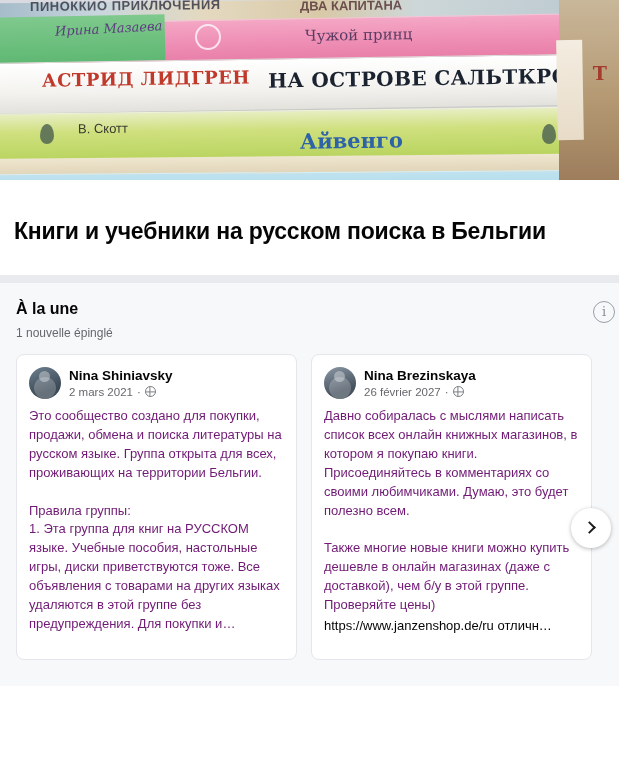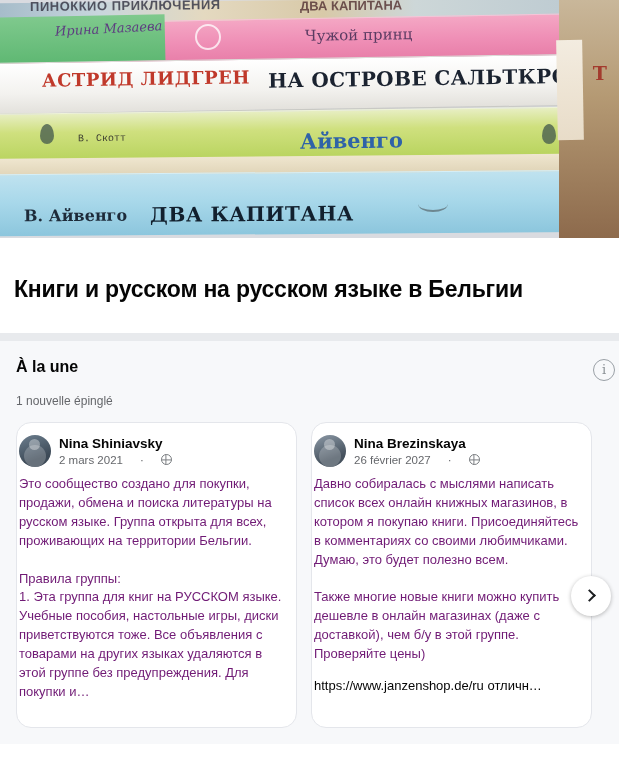--- a/index.html
+++ b/index.html
@@ -15,21 +15,21 @@
     width: 619px;
     height: 759px;
     background: #ffffff;
     overflow: hidden;
   }
 
   
   .cover {
     position: relative;
     width: 619px;
-    height: 238px;
+    height: 180px;
     overflow: hidden;
     background: #d9dbe0;
   }
   .cover-photo {
     position: absolute;
     inset: 0;
   }
   
   .band {
     position: absolute;
@@ -101,22 +101,22 @@
     transform: rotate(-0.9deg);
   }
   .b-yellowgreen {
     top: 110px; height: 48px;
     background: linear-gradient(180deg,#e7eec2 0%,#cfe07e 40%,#b9d45f 100%);
     transform: rotate(-0.7deg);
     border-top: 1px solid #eef3d8;
     border-bottom: 1px solid #9ab446;
   }
   .yg-author {
-    position: absolute; top: 133px; left: 78px;
-    font-size: 10px; color: #3c3c30; font-family: Liberation Mono, monospace;
+    position: absolute; top: 121px; left: 78px;
+    font-size: 13px; color: #3c3c30; font-family: Liberation Sans, sans-serif;
     transform: rotate(-0.7deg);
   }
   .yg-title {
     position: absolute; top: 128px; left: 300px;
     font-size: 21px; font-weight: bold; color: #2f63a8;
     font-family: "DejaVu Serif", serif;
     transform: rotate(-0.7deg);
   }
   .b-cream {
     top: 156px; height: 20px;
@@ -208,21 +208,21 @@
   }
   .featured-title {
     font-size: 16px;
     font-weight: bold;
     color: #050505;
     line-height: 1.3;
   }
   .featured-sub {
     font-size: 12px;
     color: #65676b;
-    margin-top: 16px;
+    margin-top: 6px;
   }
   .info-icon {
     width: 22px; height: 22px;
     border-radius: 50%;
     border: 1.4px solid #9aa0a6;
     color: #8a8f94;
     font-size: 13px;
     font-family: "DejaVu Serif", serif;
     display: flex; align-items: center; justify-content: center;
     flex: 0 0 auto;
@@ -231,24 +231,24 @@
 
   .cards-row {
     display: flex;
     gap: 14px;
     padding: 14px 16px 0 16px;
     position: relative;
   }
   .card {
     background: #ffffff;
     border: 1px solid #e4e6eb;
-    border-radius: 15px;
+    border-radius: 8px;
     width: 281px;
     flex: 0 0 281px;
-    padding: 12px 12px 10px 2px;
+    padding: 12px 12px 10px 12px;
     overflow: hidden;
     height: 306px;
     position: relative;
   }
   .card-head {
     display: flex;
     align-items: center;
     gap: 8px;
     margin-bottom: 8px;
   }
@@ -284,21 +284,21 @@
     font-weight: bold;
     color: #050505;
     line-height: 1.25;
     white-space: nowrap;
     overflow: hidden;
     text-overflow: ellipsis;
   }
   .meta {
     display: flex;
     align-items: center;
-    gap: 17px;
+    gap: 4px;
     font-size: 11.5px;
     color: #65676b;
     margin-top: 1px;
   }
   .globe {
     width: 11px; height: 11px;
     border-radius: 50%;
     border: 1.2px solid #7c7f83;
     position: relative;
     display: inline-block;
@@ -323,21 +323,21 @@
     font-size: 13px;
     line-height: 1.46;
     color: #701a75;
     white-space: pre-wrap;
     word-wrap: break-word;
   }
   .card-link {
     font-size: 13px;
     line-height: 1.46;
     color: #050505;
-    margin-top: 13px;
+    margin-top: 2px;
     white-space: nowrap;
     overflow: hidden;
     text-overflow: ellipsis;
   }
   .next-btn {
     position: absolute;
     right: 8px;
     top: 168px;
     width: 40px; height: 40px;
     border-radius: 50%;
@@ -388,21 +388,21 @@
       <div class="blue-author">В. Айвенго</div>
       <div class="blue-title">ДВА КАПИТАНА</div>
       <div class="deco-leaf" style="left:418px; top:196px;"></div>
 
       <div class="right-strip"></div>
       <div class="right-strip2"></div>
       <div class="right-letter">Т</div>
     </div>
   </div>
 
-  <h1 class="group-title">Книги и русском на русском языке в Бельгии</h1>
+  <h1 class="group-title">Книги и учебники на русском поиска в Бельгии</h1>
 
   <div class="divider"></div>
 
   <section class="featured">
     <div class="featured-head">
       <div>
         <div class="featured-title">À la une</div>
         <div class="featured-sub">1 nouvelle épinglé</div>
       </div>
       <div class="info-icon">i</div>

